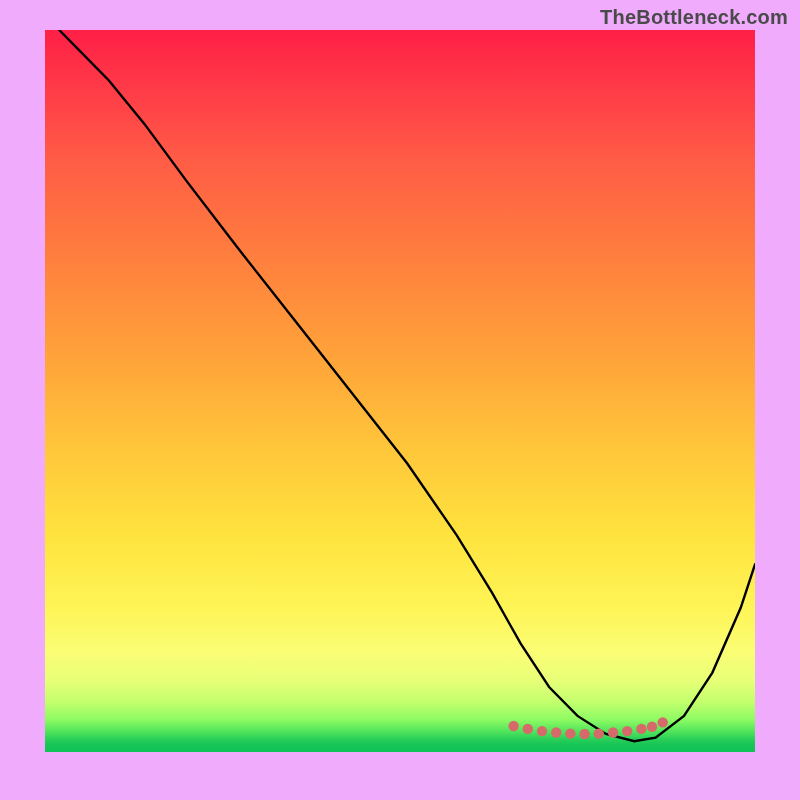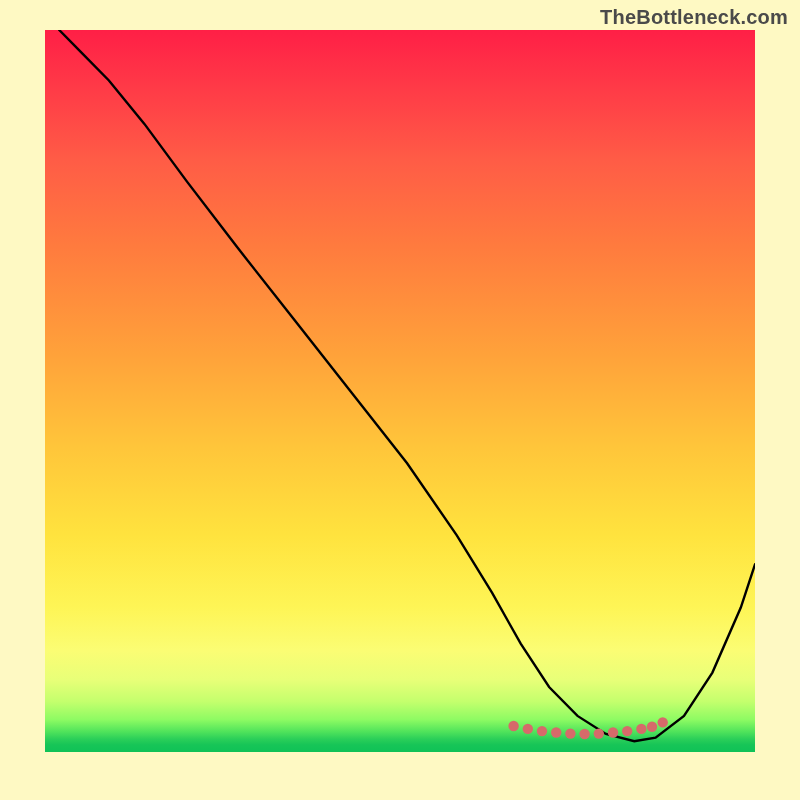--- a/index.html
+++ b/index.html
@@ -8,21 +8,21 @@
     width: 800px;
     height: 800px;
     background: #000;
     overflow: hidden;
     font-family: Arial, Helvetica, sans-serif;
   }
   .frame {
     position: relative;
     width: 800px;
     height: 800px;
-    background: #fef9c3;
+    background: #f0abfc;
   }
   .watermark {
     position: absolute;
     top: 6px;
     right: 12px;
     color: #4a4a4a;
     font-size: 20px;
     font-weight: 600;
     letter-spacing: 0.2px;
     z-index: 10;

